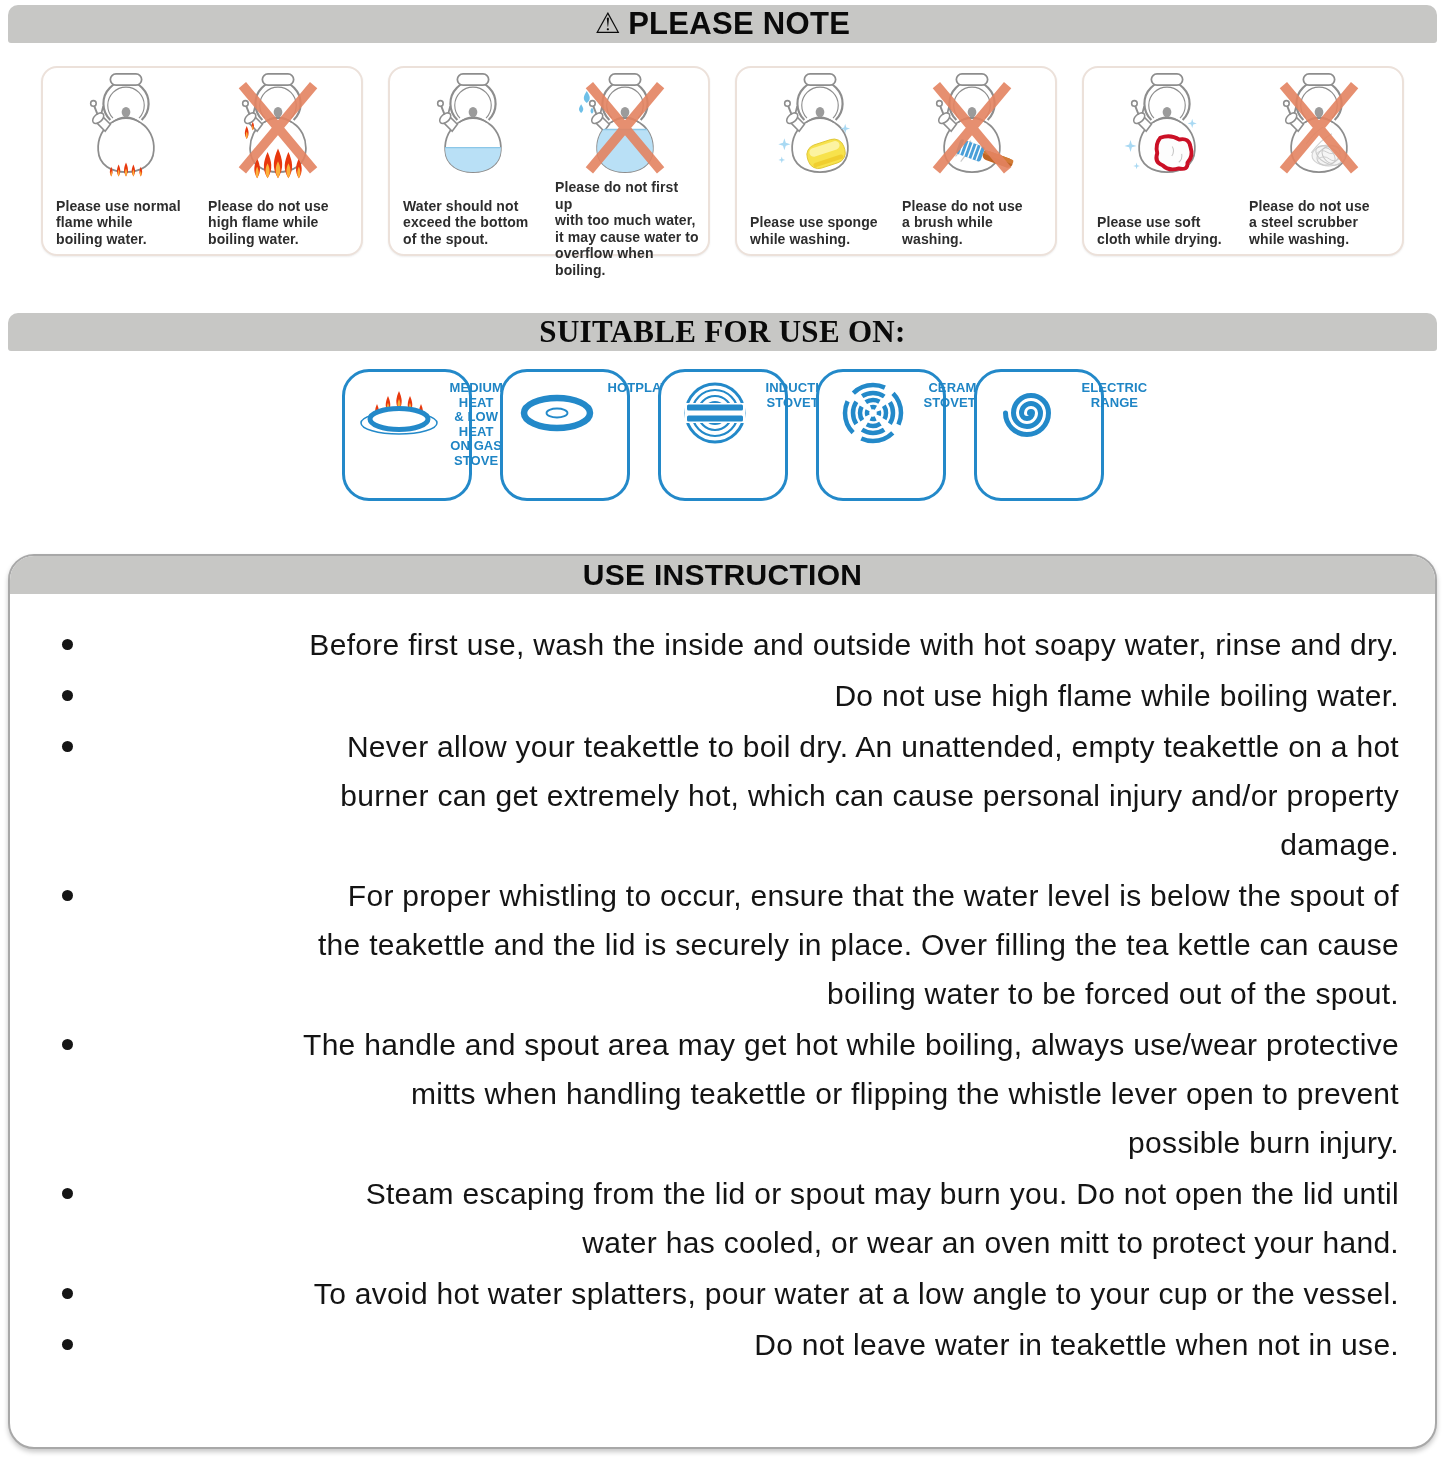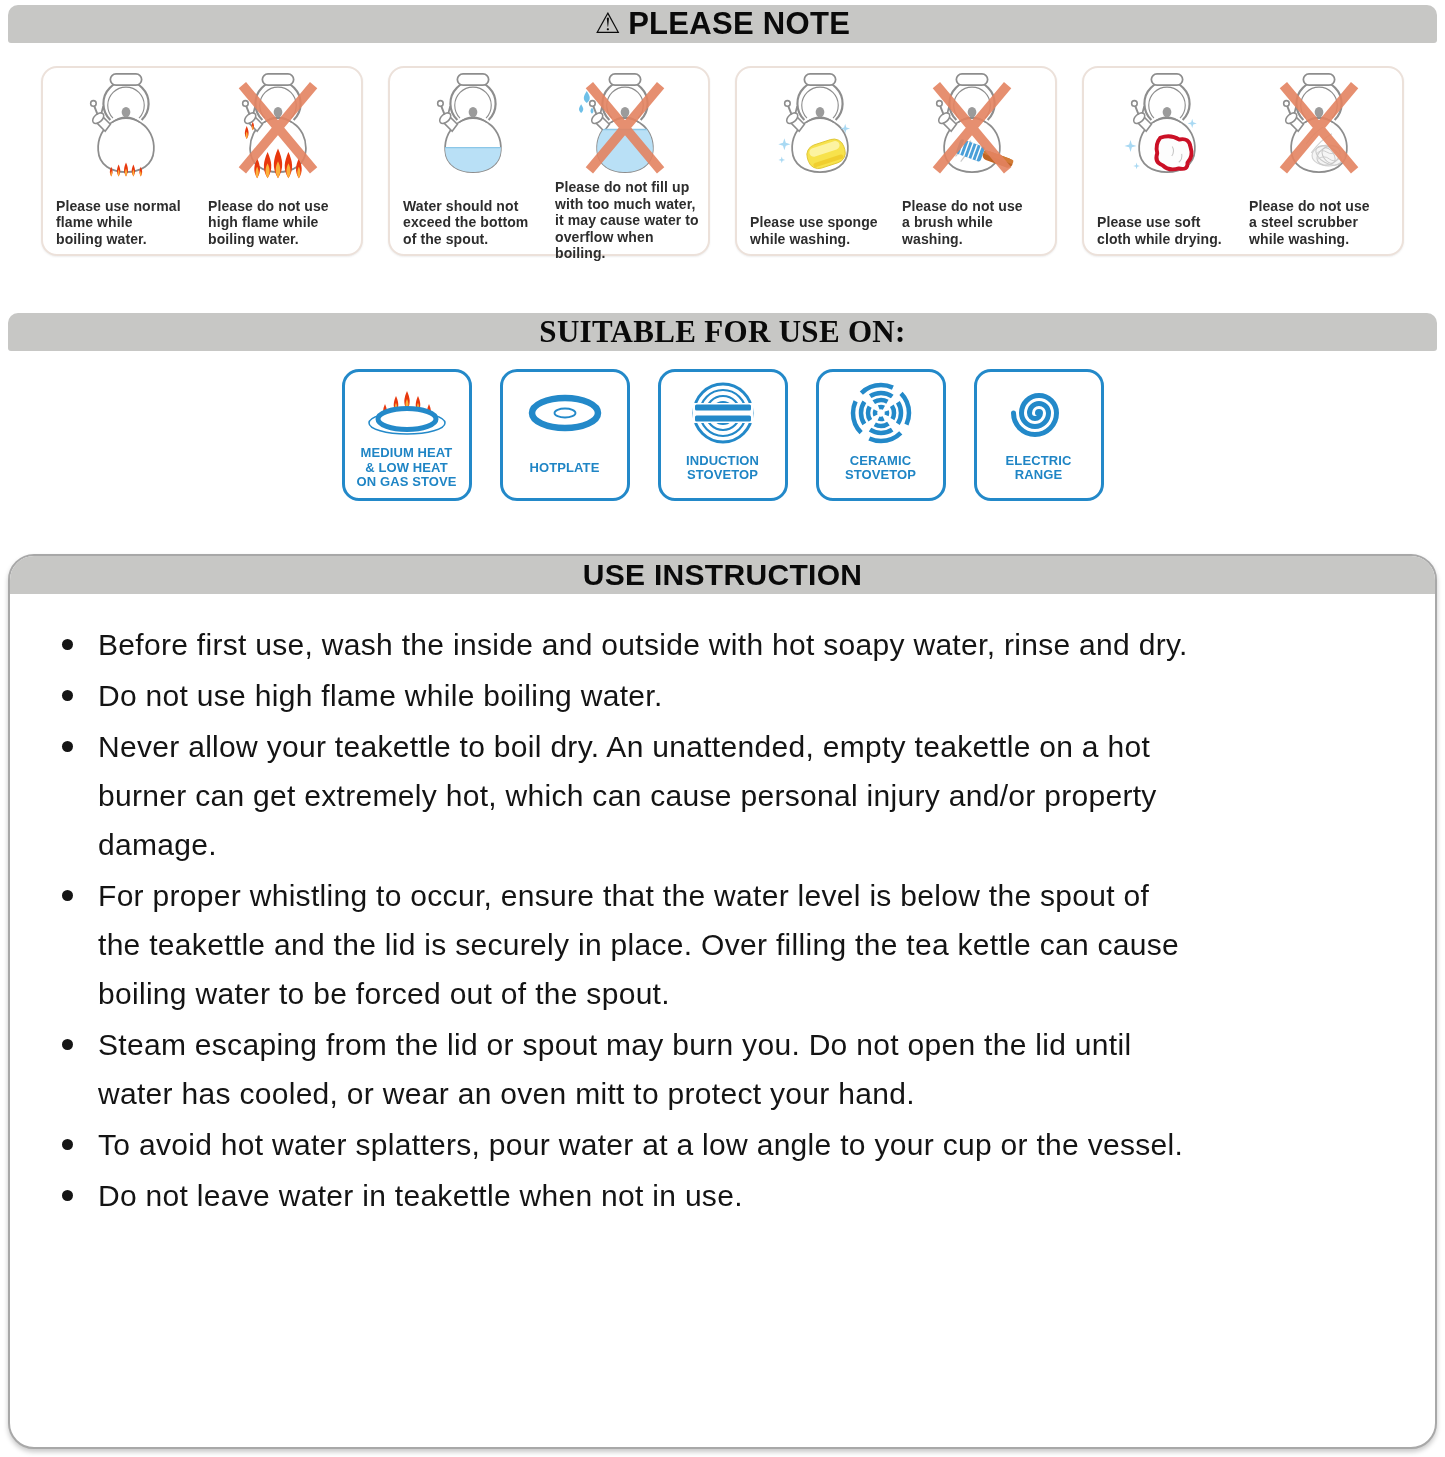--- a/index.html
+++ b/index.html
@@ -58,22 +58,22 @@
   .suitable-bar { margin-top: 57px; font-family: Liberation Serif, serif; }
   .icons-row {
     display: flex; justify-content: center; gap: 28px;
     margin-top: 18px;
   }
   .stove-tile {
     width: 130px; height: 132px;
     box-sizing: border-box;
     background: #fff;
     border: 3px solid #2389c9;
-    border-radius: 17px;
-    display: flex; flex-direction: column; align-items: center;
+    border-radius: 27px;
+    display: flex; flex-direction: row; align-items: flex-start;
     padding: 9px 3px 7px;
   }
   .tile-art { width: 102px; height: 64px; flex: none; }
   .tile-label {
     flex: 1; display: flex; align-items: center;
     text-align: center;
     font-size: 13px; font-weight: bold;
     color: #1f85c5;
     line-height: 14.5px; letter-spacing: 0.1px;
     white-space: pre-line;
@@ -82,20 +82,21 @@
   
   .instruction-card {
     margin-top: 53px;
     height: 895px;
     box-sizing: border-box;
     background: #fff;
     border: 2px solid #a8a8a8;
     border-radius: 26px;
     overflow: hidden;
     box-shadow: 0 3px 5px rgba(0,0,0,0.22);
+    text-align: right;
   }
   .card-header {
     height: 38px;
     background: #c7c7c5;
     display: flex; align-items: center; justify-content: center;
     font-size: 30px; font-weight: bold; color: #0a0a0a;
     letter-spacing: 0.3px;
   }
   .instruction-list {
     list-style: none;
@@ -205,21 +206,21 @@
         <use href="#kettle"></use>
         <g clip-path="url(#bodyclip)">
           <rect x="20" y="65" width="70" height="51" fill="#b9e0f6"></rect>
           <path d="M22,65 H88" stroke="#8cc7e8" stroke-width="1.5"></path>
         </g>
         <use href="#drop" transform="translate(11,29) scale(1.4)"></use>
         <use href="#drop" transform="translate(4.5,42) scale(1.0)"></use>
         <use href="#drop" transform="translate(17,44) scale(0.7)"></use>
         <use href="#cross"></use>
       </svg>
-      <div class="caption">Please do not fill up
+      <div class="caption">Please do not first up
 with too much water,
 it may cause water to
 overflow when boiling.</div>
     </div>
   </div>
 
   <div class="note-panel">
     <div class="fig">
       <svg class="kettle-svg" viewBox="0 0 110 122">
         <use href="#kettle"></use>
@@ -363,18 +364,21 @@
   </div>
   <ul class="instruction-list">
     <li class="instruction-item">Before first use, wash the inside and outside with hot soapy water, rinse and dry.</li>
     <li class="instruction-item">Do not use high flame while boiling water.</li>
     <li class="instruction-item">Never allow your teakettle to boil dry. An unattended, empty teakettle on a hot
 burner can get extremely hot, which can cause personal injury and/or property
 damage.</li>
     <li class="instruction-item">For proper whistling to occur, ensure that the water level is below the spout of
 the teakettle and the lid is securely in place. Over filling the tea kettle can cause
 boiling water to be forced out of the spout.</li>
+    <li class="instruction-item">The handle and spout area may get hot while boiling, always use/wear protective
+mitts when handling teakettle or flipping the whistle lever open to prevent
+possible burn injury.</li>
     <li class="instruction-item">Steam escaping from the lid or spout may burn you. Do not open the lid until
 water has cooled, or wear an oven mitt to protect your hand.</li>
     <li class="instruction-item">To avoid hot water splatters, pour water at a low angle to your cup or the vessel.</li>
     <li class="instruction-item">Do not leave water in teakettle when not in use.</li>
   </ul>
 </div>
 
 </body></html>

